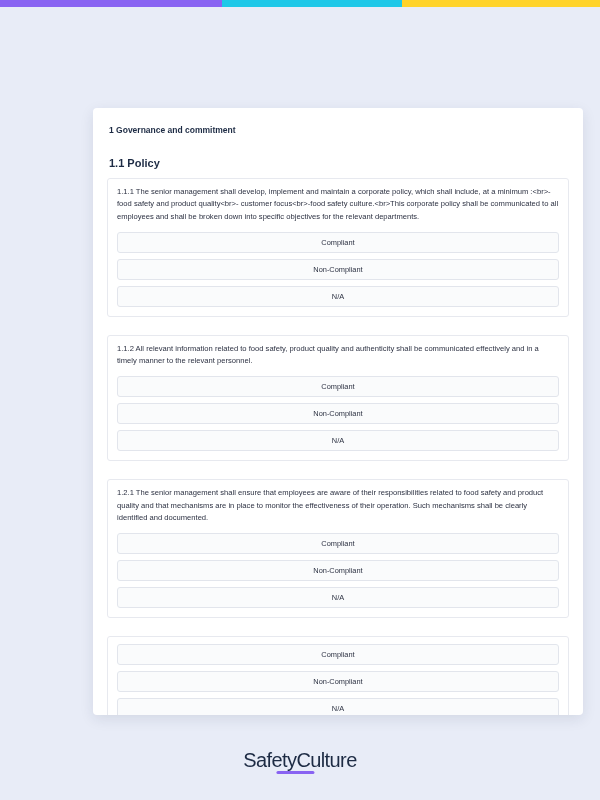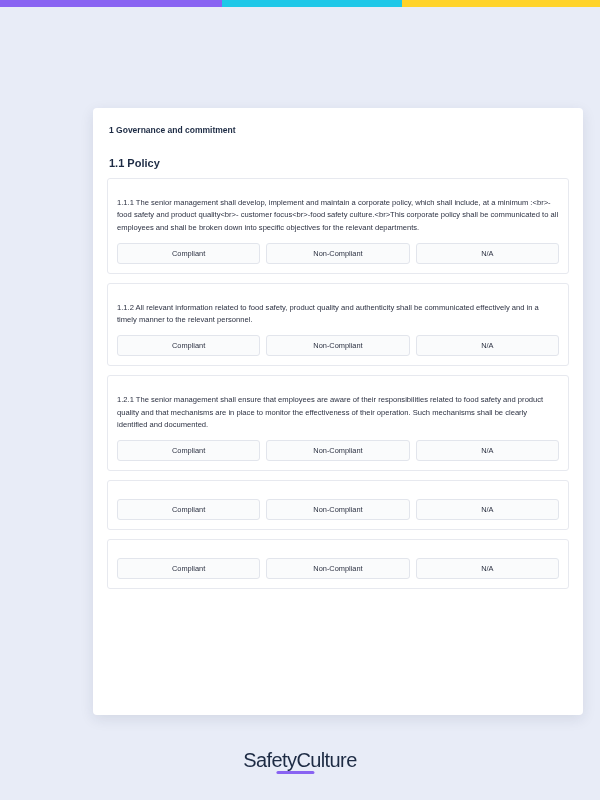--- a/index.html
+++ b/index.html
@@ -61,32 +61,33 @@
     color: #1d2b44;
     padding: 14px 2px 9px 2px;
     border-top: 1px solid #eceef3;
   }
   .sub-heading.first { border-top: none; }
 
   .item {
     border: 1px solid #e7e9ef;
     border-radius: 3px;
     background: #fff;
-    padding: 18px 9px 9px 9px;
-    margin-bottom: 9px;
+    padding: 7px 9px 9px 9px;
+    margin-bottom: 18px;
   }
   .item-text {
     font-size: 7.6px;
     line-height: 1.62;
     color: #2c3142;
     margin-bottom: 9px;
   }
   .options {
     display: flex;
     gap: 6px;
+    flex-direction: column;
   }
   .option {
     flex: 1 1 0;
     border: 1px solid #e2e5ec;
     border-radius: 3px;
     background: #fafbfc;
     text-align: center;
     font-size: 7.4px;
     color: #2c3142;
     padding: 5px 0 5px 0;

